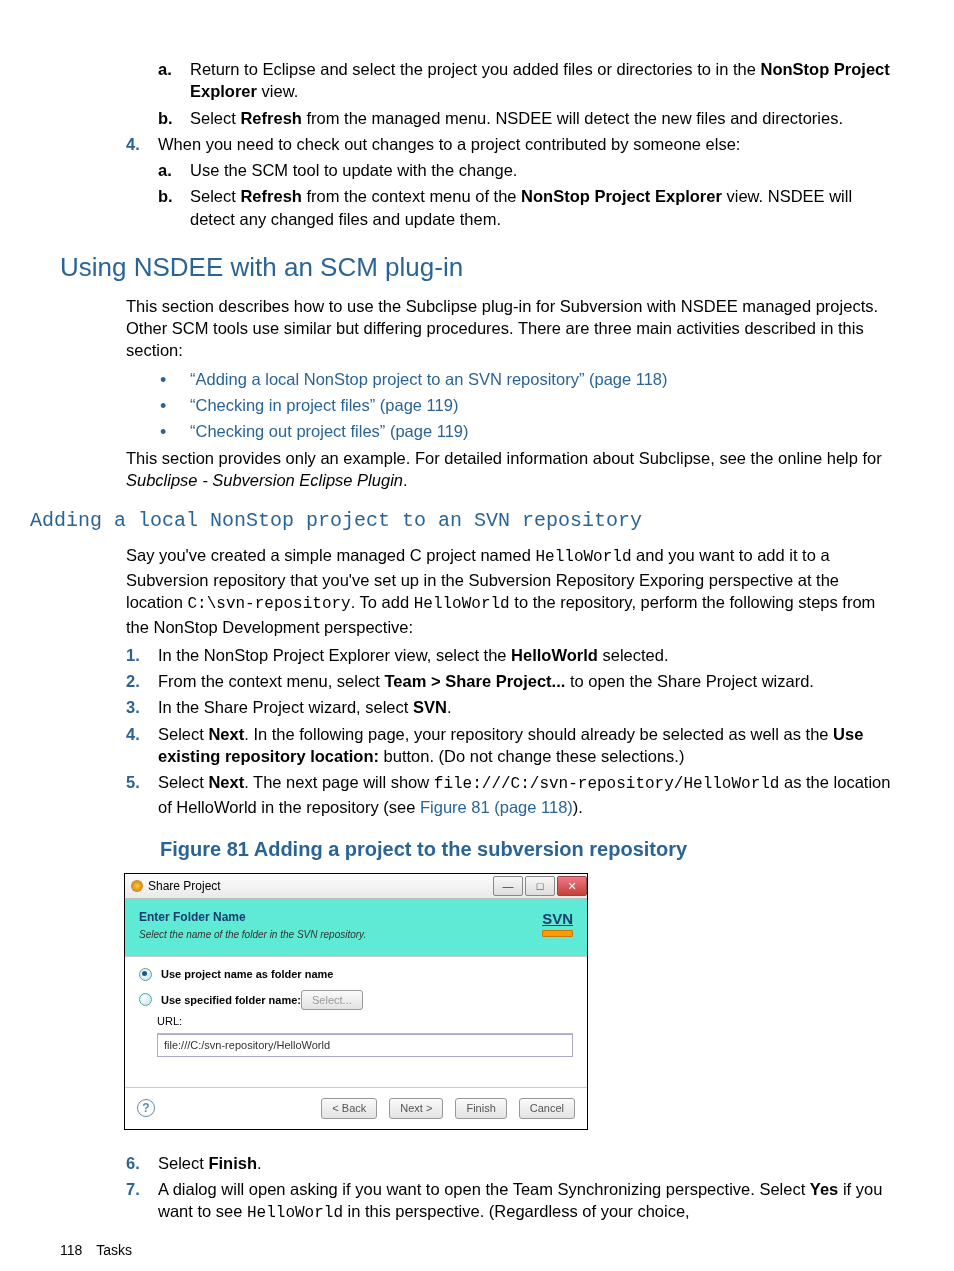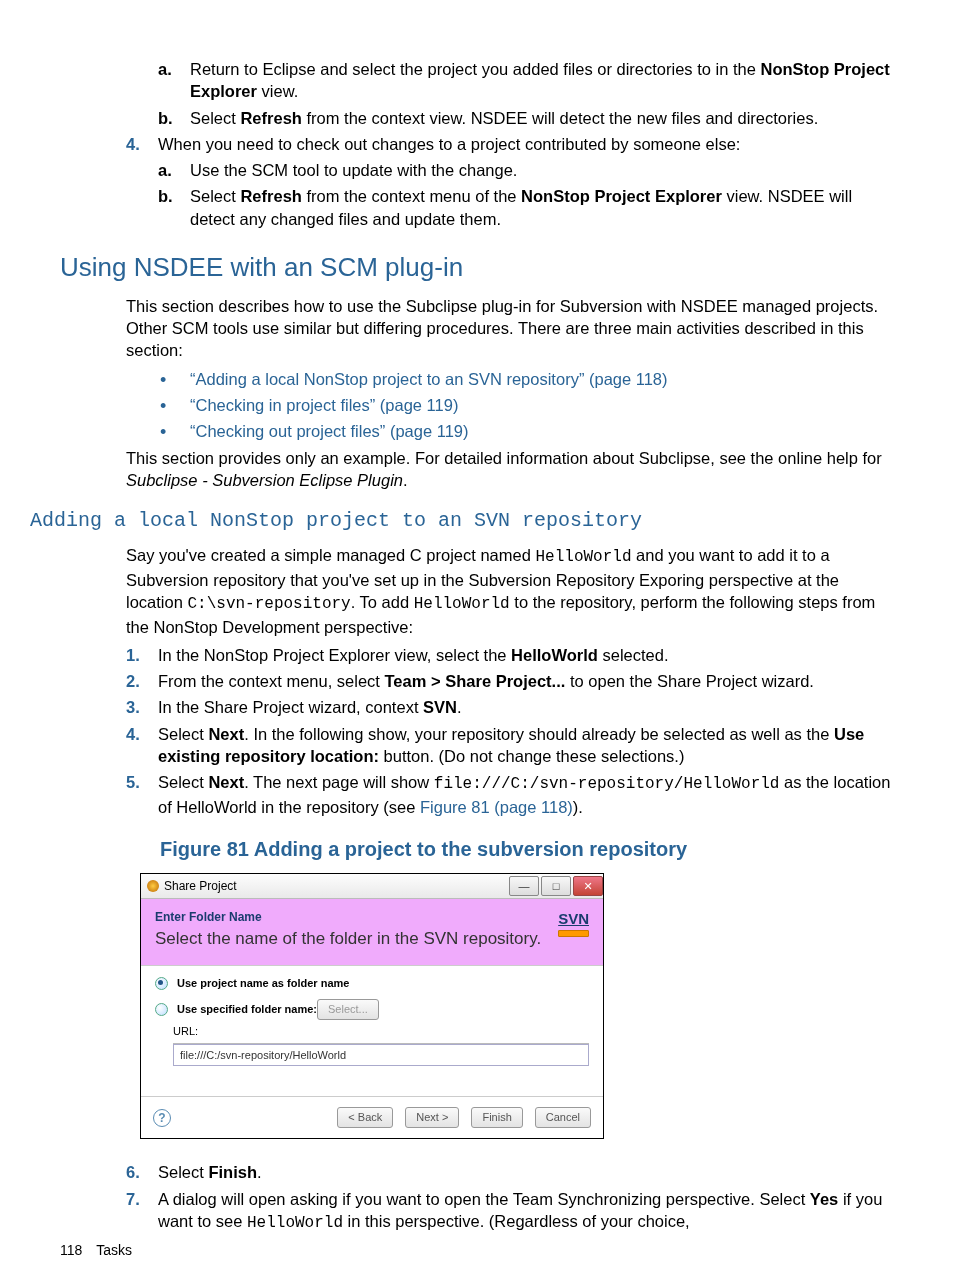--- a/index.html
+++ b/index.html
@@ -63,21 +63,21 @@
   .mono { font-family: "Courier New", monospace; font-size: 16px; }
   .i { font-style: italic; }
   .fig-caption {
     font-weight: bold;
     color: #2a6496;
     margin: 18px 0 10px 100px;
     font-size: 20px;
   }
   .dialog {
     width: 462px;
-    margin-left: 80px;
+    margin-left: 64px;
     border: 1px solid #000;
     background: #fff;
     font-size: 12px;
     font-family: "Segoe UI", Tahoma, sans-serif;
     color: #000;
   }
   .titlebar {
     display: flex;
     align-items: center;
     justify-content: space-between;
@@ -95,24 +95,24 @@
     background: linear-gradient(#f8f8f8,#ddd);
     display: flex; align-items: center; justify-content: center;
     font-size: 11px; color: #333;
   }
   .win-btn.close { background: linear-gradient(#e78,#c44336); color: #fff; border-color: #944; }
   .dlg-header {
     display: flex;
     justify-content: space-between;
     padding: 10px 14px 14px 14px;
     border-bottom: 1px solid #ccc;
-    background: #f0abfc;
+    background: #5eead4;
   }
   .dlg-header .hdr-title { font-weight: bold; color: #1a3c6e; font-size: 12px; }
-  .dlg-header .hdr-sub { font-size: 17px; color: #333; margin-top: 3px; }
+  .dlg-header .hdr-sub { font-size: 10px; color: #333; margin-top: 3px; font-style: italic; }
   .svn-badge {
     font-weight: bold; font-size: 15px; color: #1a3c6e;
     text-align: center;
   }
   .svn-badge .bar { height:5px; background:#f90; border:1px solid #c70; margin-top:1px; border-radius:1px; }
   .dlg-body { padding: 10px 14px 30px 14px; }
   .radio-row { display: flex; align-items: center; margin-bottom: 8px; font-size: 11px; gap: 9px; font-weight: bold; }
   .radio-dot {
     width: 11px; height: 11px; border-radius: 50%;
     border: 1px solid #5a8; background: radial-gradient(circle at 35% 35%, #fff, #bdf);
@@ -157,21 +157,21 @@
 
 <div class="page">
 
   <div class="sublist">
     <div class="list-row">
       <div class="marker-alpha">a.</div>
       <div><span>Return to Eclipse and select the project you added files or directories to in the </span><span class="b">NonStop Project Explorer</span><span> view.</span></div>
     </div>
     <div class="list-row">
       <div class="marker-alpha">b.</div>
-      <div><span>Select </span><span class="b">Refresh</span><span> from the context view. NSDEE will detect the new files and directories.</span></div>
+      <div><span>Select </span><span class="b">Refresh</span><span> from the managed menu. NSDEE will detect the new files and directories.</span></div>
     </div>
   </div>
 
   <div class="indent-1 list-row">
     <div class="marker-num">4.</div>
     <div>When you need to check out changes to a project contributed by someone else:</div>
   </div>
   <div class="sublist">
     <div class="list-row">
       <div class="marker-alpha">a.</div>
@@ -210,25 +210,25 @@
   <div class="indent-1 list-row">
     <div class="marker-num">1.</div>
     <div><span>In the NonStop Project Explorer view, select the </span><span class="b">HelloWorld</span><span> selected.</span></div>
   </div>
   <div class="indent-1 list-row">
     <div class="marker-num">2.</div>
     <div><span>From the context menu, select </span><span class="b">Team &gt; Share Project...</span><span> to open the Share Project wizard.</span></div>
   </div>
   <div class="indent-1 list-row">
     <div class="marker-num">3.</div>
-    <div><span>In the Share Project wizard, context </span><span class="b">SVN</span><span>.</span></div>
+    <div><span>In the Share Project wizard, select </span><span class="b">SVN</span><span>.</span></div>
   </div>
   <div class="indent-1 list-row">
     <div class="marker-num">4.</div>
-    <div><span>Select </span><span class="b">Next</span><span>. In the following show, your repository should already be selected as well as the </span><span class="b">Use existing repository location:</span><span> button. (Do not change these selections.)</span></div>
+    <div><span>Select </span><span class="b">Next</span><span>. In the following page, your repository should already be selected as well as the </span><span class="b">Use existing repository location:</span><span> button. (Do not change these selections.)</span></div>
   </div>
   <div class="indent-1 list-row">
     <div class="marker-num">5.</div>
     <div><span>Select </span><span class="b">Next</span><span>. The next page will show </span><span class="mono">file:///C:/svn-repository/HelloWorld</span><span> as the location of HelloWorld in the repository (see </span><span class="link">Figure 81 (page 118)</span><span>).</span></div>
   </div>
 
   <div class="fig-caption">Figure 81 Adding a project to the subversion repository</div>
 
   <div class="dialog">
     <div class="titlebar">

